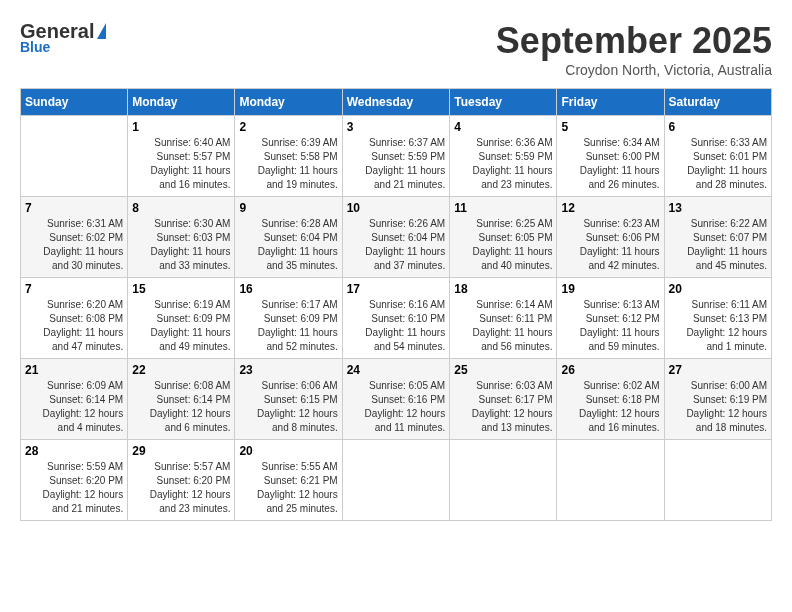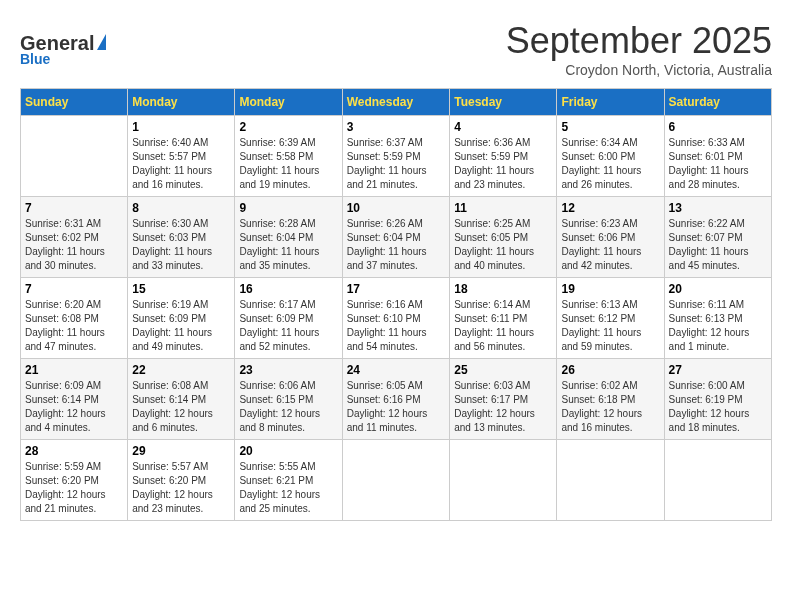--- a/index.html
+++ b/index.html
@@ -6,52 +6,52 @@
     body {
       font-family: Arial, sans-serif;
       background: #fff;
       width: 792px;
       min-height: 612px;
       padding: 20px;
     }
     .header {
       display: flex;
       justify-content: space-between;
-      align-items: center;
+      align-items: flex-start;
       margin-bottom: 10px;
     }
     .logo {
       display: flex;
       flex-direction: column;
       align-items: flex-start;
     }
     .logo-text {
       display: flex;
       align-items: center;
     }
     .title-section {
       text-align: right;
     }
     .month-title {
       font-size: 36px;
-      font-weight: normal;
+      font-weight: bold;
       color: #333;
     }
     .location {
       font-size: 14px;
       color: #555;
     }
     .calendar {
       width: 100%;
       border-collapse: collapse;
       font-size: 10.5px;
     }
     .calendar th {
       background-color: #1a6fc4;
-      color: #fde047;
+      color: #ffffff;
       padding: 6px 4px;
       text-align: left;
       font-size: 12px;
       border: 1px solid #ccc;
     }
     .calendar td {
       border: 1px solid #ccc;
       vertical-align: top;
       padding: 4px;
       width: 108px;
@@ -64,20 +64,21 @@
     .day-number {
       font-weight: bold;
       font-size: 12px;
       display: block;
       margin-bottom: 2px;
     }
     .day-info {
       color: #333;
       font-size: 10px;
       line-height: 1.4;
+      text-align: right;
     }
     .empty-cell {
       background: #fff !important;
     }
   </style>
 </head>
 <body>
 
 <div class="header">
   <div class="logo">

